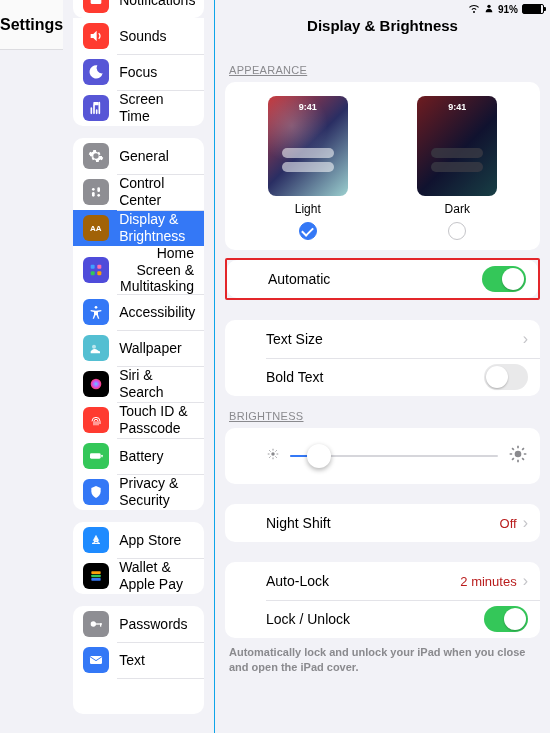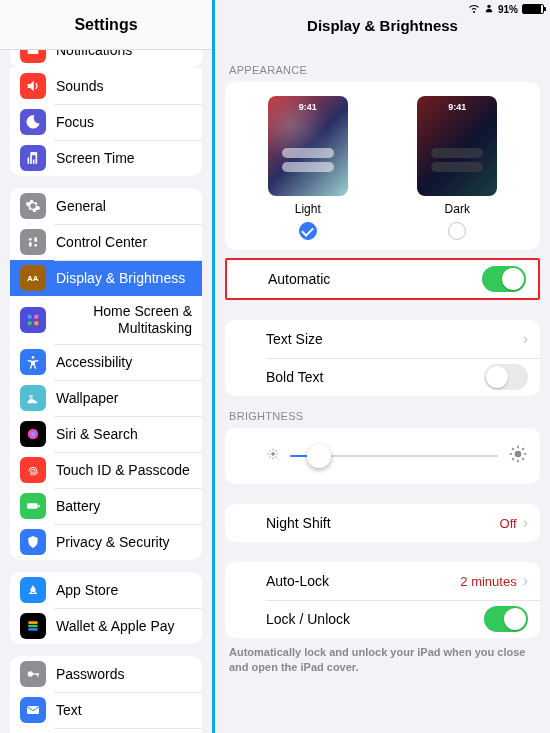--- a/index.html
+++ b/index.html
@@ -4,40 +4,40 @@
 <style>
   * { box-sizing: border-box; margin: 0; padding: 0; }
   html, body { width: 550px; height: 733px; font-family: -apple-system, "Helvetica Neue", Arial, sans-serif; overflow: hidden; background:#f2f2f7;}
   
   .status-bar { position:absolute; top:0; right:0; height:18px; display:flex; align-items:center; gap:4px; padding:0 6px; font-size:10px; font-weight:600; color:#000; z-index:10;}
   .battery { width:22px; height:10px; border:1px solid #000; border-radius:2px; position:relative; }
   .battery::after { content:""; position:absolute; right:-3px; top:2px; width:2px; height:4px; background:#000; border-radius:0 1px 1px 0;}
   .battery .fill { position:absolute; left:0; top:0; bottom:0; width:90%; background:#000;}
   
   .split { display:flex; width:100%; height:100%; }
-  .sidebar { width:215px; background:#f2f2f7; border-right:3px solid #0ea5e9; display:flex; flex-direction:column;}
+  .sidebar { width:215px; background:#f2f2f7; border-right:1px solid #0ea5e9; display:flex; flex-direction:row;}
   .detail { flex:1; background:#f2f2f7; display:flex; flex-direction:column; overflow:hidden;}
   
   .sb-header { height:50px; background:#fafafa; border-bottom:1px solid #dcdce0; display:flex; align-items:center; justify-content:center; font-size:16px; font-weight:700;}
   .sb-scroll { flex:1; overflow-y:hidden; padding:0; }
   .sb-group { margin:12px 10px; background:#fff; border-radius:10px; overflow:hidden;}
   .sb-group.first { margin-top:0; border-top-left-radius:0; border-top-right-radius:0; }
   .sb-group.clipped-top { margin-top:0; }
   .sb-item { display:flex; align-items:center; height:36px; padding:0 10px; gap:10px; font-size:14px; color:#000; position:relative;}
   .sb-item.tall { height:48px;text-align:right; }
   .sb-item + .sb-item::before { content:""; position:absolute; left:44px; right:0; top:0; height:0.5px; background:#e3e3e8;}
   .sb-item.selected { background:#3478f6; color:#fff;}
   .sb-item.selected + .sb-item::before { display:none;}
   .sb-label { flex:1; line-height:1.2;}
   .sb-icon { width:26px; height:26px; border-radius:6px; display:flex; align-items:center; justify-content:center; flex-shrink:0; color:#fff;}
   .sb-icon svg { width:16px; height:16px; }
   
   .dt-header { height:50px; display:flex; align-items:center; justify-content:center; font-size:15px; font-weight:700;}
   .dt-scroll { flex:1; overflow-y:auto; padding:0 10px 20px; }
-  .section-label { font-size:11px; color:#8a8a8e; text-transform:uppercase; letter-spacing:0.3px; margin:14px 4px 6px;}
+  .section-label { font-size:11px; color:#8a8a8e; text-transform:uppercase; letter-spacing:0.3px; margin:14px 4px 6px;text-decoration:underline;}
   .card { background:#fff; border-radius:10px; overflow:hidden;padding-left:29px; }
   .row { display:flex; align-items:center; height:38px; padding:0 12px; position:relative; font-size:14px; color:#000;}
   .row + .row::before { content:""; position:absolute; left:12px; right:0; top:0; height:0.5px; background:#e3e3e8;}
   .row .spacer { flex:1; }
   .row .value { color:#b91c1c; font-size:13px; margin-right:6px;}
   .chev { color:#c5c5c9; font-size:16px;}
   .toggle { width:44px; height:26px; border-radius:13px; position:relative; }
   .toggle.on { background:#34c759;}
   .toggle.off { background:#e9e9ea;}
   .toggle .knob { position:absolute; width:22px; height:22px; border-radius:11px; background:#fff; top:2px; box-shadow:0 1px 2px rgba(0,0,0,0.25);}

